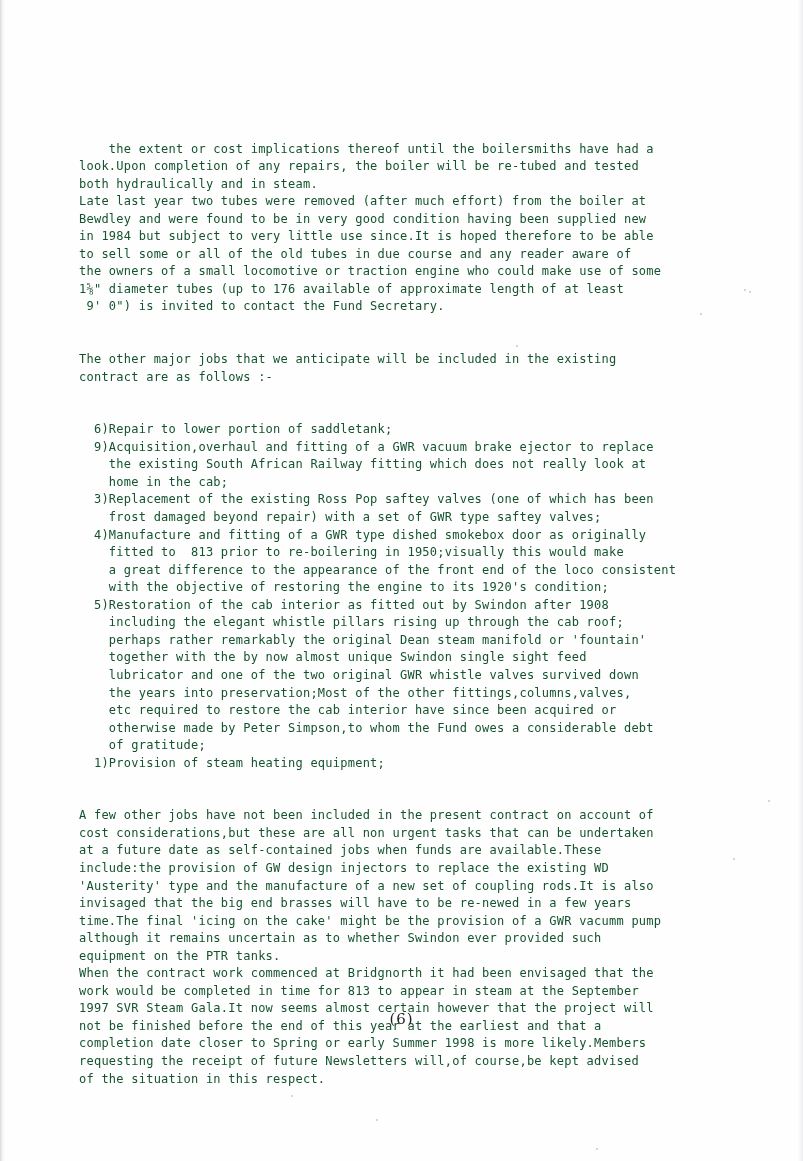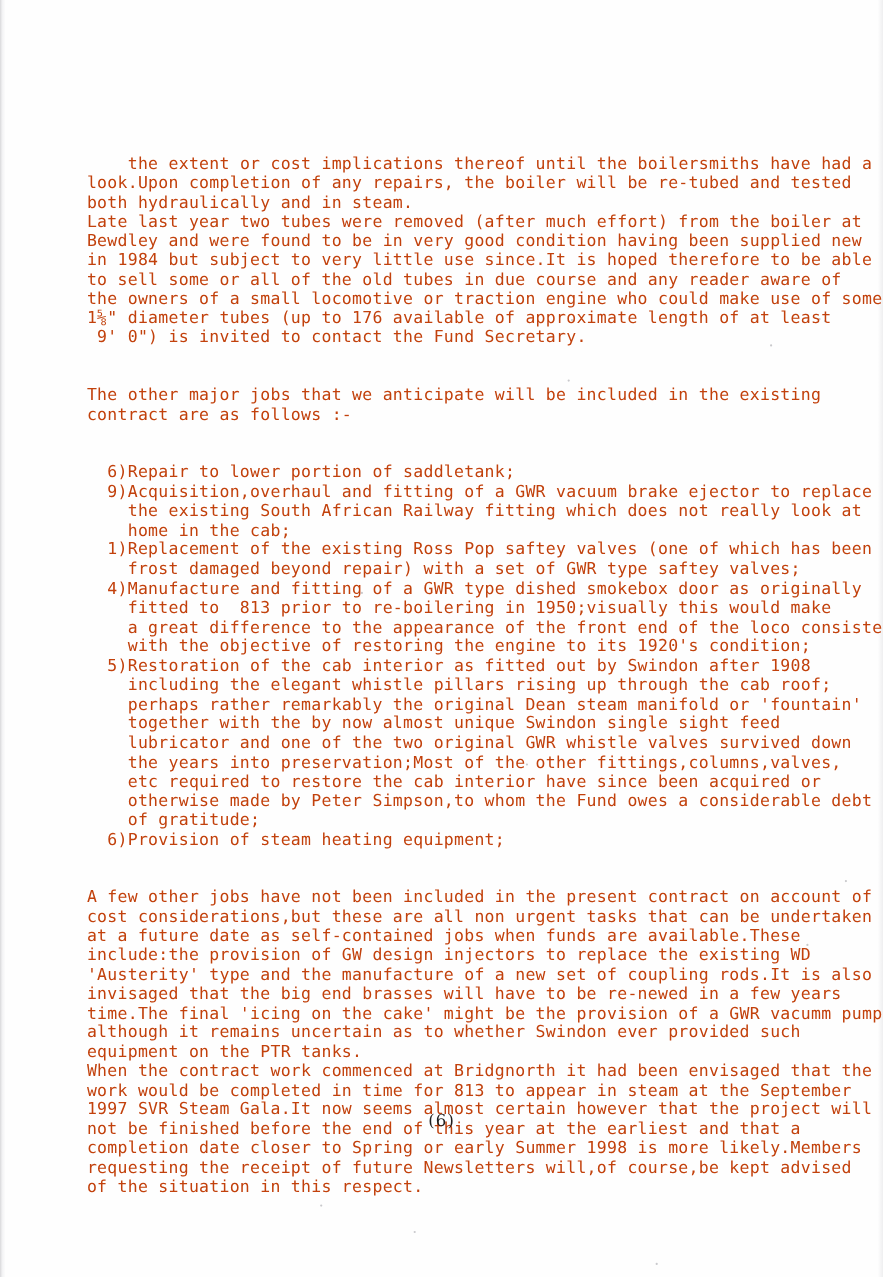--- a/index.html
+++ b/index.html
@@ -41,24 +41,24 @@
         rgba(200,200,205,0.30) 0px,
         rgba(255,255,255,0) 5px);
     pointer-events: none;
   }
 
   .body-text {
     position: absolute;
     left: 79px;
     top: 123px;
     width: 706px;
-    font-size: 15px;
+    font-size: 12px;
     line-height: 17.55px;
     letter-spacing: 0.24px;
-    color: #c2410c;
+    color: #14532d;
     white-space: pre;
     -webkit-font-smoothing: none;
   }
   .blk {
     white-space: pre;
     margin: 0;
     font: inherit;
     color: inherit;
   }
   .gap {
@@ -117,36 +117,36 @@
 to sell some or all of the old tubes in due course and any reader aware of
 the owners of a small locomotive or traction engine who could make use of some
 1⅝" diameter tubes (up to 176 available of approximate length of at least
  9' 0") is invited to contact the Fund Secretary.</span><span class="gap"></span>
 <span class="blk">The other major jobs that we anticipate will be included in the existing
 contract are as follows :-</span><span class="gap"></span>
 <span class="blk">  6)Repair to lower portion of saddletank;</span>
 <span class="blk">  9)Acquisition,overhaul and fitting of a GWR vacuum brake ejector to replace
     the existing South African Railway fitting which does not really look at
     home in the cab;</span>
-<span class="blk">  1)Replacement of the existing Ross Pop saftey valves (one of which has been
+<span class="blk">  3)Replacement of the existing Ross Pop saftey valves (one of which has been
     frost damaged beyond repair) with a set of GWR type saftey valves;</span>
 <span class="blk">  4)Manufacture and fitting of a GWR type dished smokebox door as originally
     fitted to  813 prior to re-boilering in 1950;visually this would make
     a great difference to the appearance of the front end of the loco consistent
     with the objective of restoring the engine to its 1920's condition;</span>
 <span class="blk">  5)Restoration of the cab interior as fitted out by Swindon after 1908
     including the elegant whistle pillars rising up through the cab roof;
     perhaps rather remarkably the original Dean steam manifold or 'fountain'
     together with the by now almost unique Swindon single sight feed
     lubricator and one of the two original GWR whistle valves survived down
     the years into preservation;Most of the other fittings,columns,valves,
     etc required to restore the cab interior have since been acquired or
     otherwise made by Peter Simpson,to whom the Fund owes a considerable debt
     of gratitude;</span>
-<span class="blk">  6)Provision of steam heating equipment;</span><span class="gap"></span>
+<span class="blk">  1)Provision of steam heating equipment;</span><span class="gap"></span>
 <span class="blk">A few other jobs have not been included in the present contract on account of
 cost considerations,but these are all non urgent tasks that can be undertaken
 at a future date as self-contained jobs when funds are available.These
 include:the provision of GW design injectors to replace the existing WD
 'Austerity' type and the manufacture of a new set of coupling rods.It is also
 invisaged that the big end brasses will have to be re-newed in a few years
 time.The final 'icing on the cake' might be the provision of a GWR vacumm pump
 although it remains uncertain as to whether Swindon ever provided such
 equipment on the PTR tanks.</span>
 <span class="blk">When the contract work commenced at Bridgnorth it had been envisaged that the

